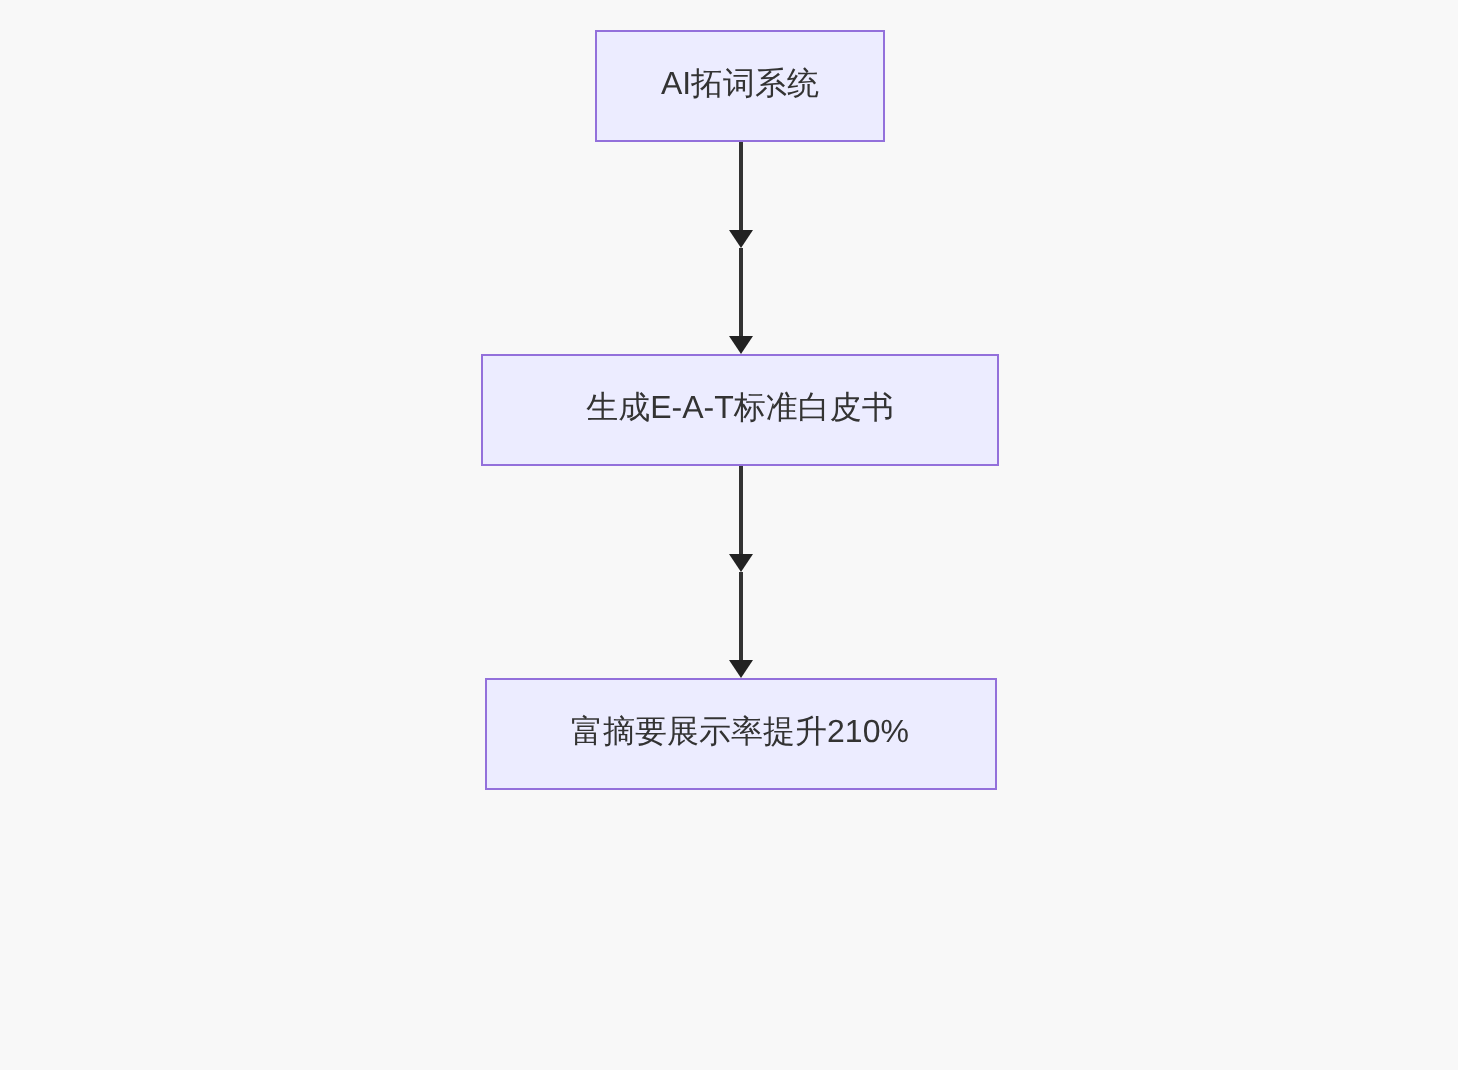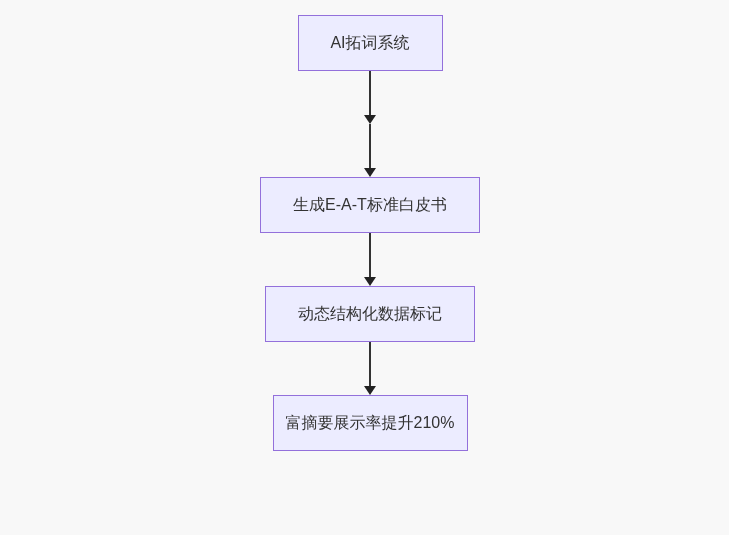--- a/index.html
+++ b/index.html
@@ -36,23 +36,23 @@
     background: #ECECFF;
     border: 1.5px solid #9370DB;
     color: #333333;
     font-size: 16px;
     line-height: 1;
     white-space: nowrap;
     text-align: center;
   }
   .node.w0 { width: 145px; }
   .node.w1 { width: 192px; }
-  .node.w2 { width: 220px; }
+  .node.w2 { width: 259px; }
   .node.w3 { width: 210px; }
-  .node.w4 { width: 195px; }
+  .node.w4 { width: 256px; }
   .arrow {
     position: relative;
     width: 14px;
     height: 53px;
     flex: 0 0 auto;
   }
   .arrow .line {
     position: absolute;
     left: 50%;
     top: 0;
@@ -92,21 +92,20 @@
       <div class="head"></div>
     </div>
 
     <div class="node w2">生成E-A-T标准白皮书</div>
 
     <div class="arrow">
       <div class="line"></div>
       <div class="head"></div>
     </div>
 
-    <div class="node w3">动态结构化数据标记</div>
 
     <div class="arrow">
       <div class="line"></div>
       <div class="head"></div>
     </div>
 
     <div class="node w4">富摘要展示率提升210%</div>
 
   </div>
 </div>

